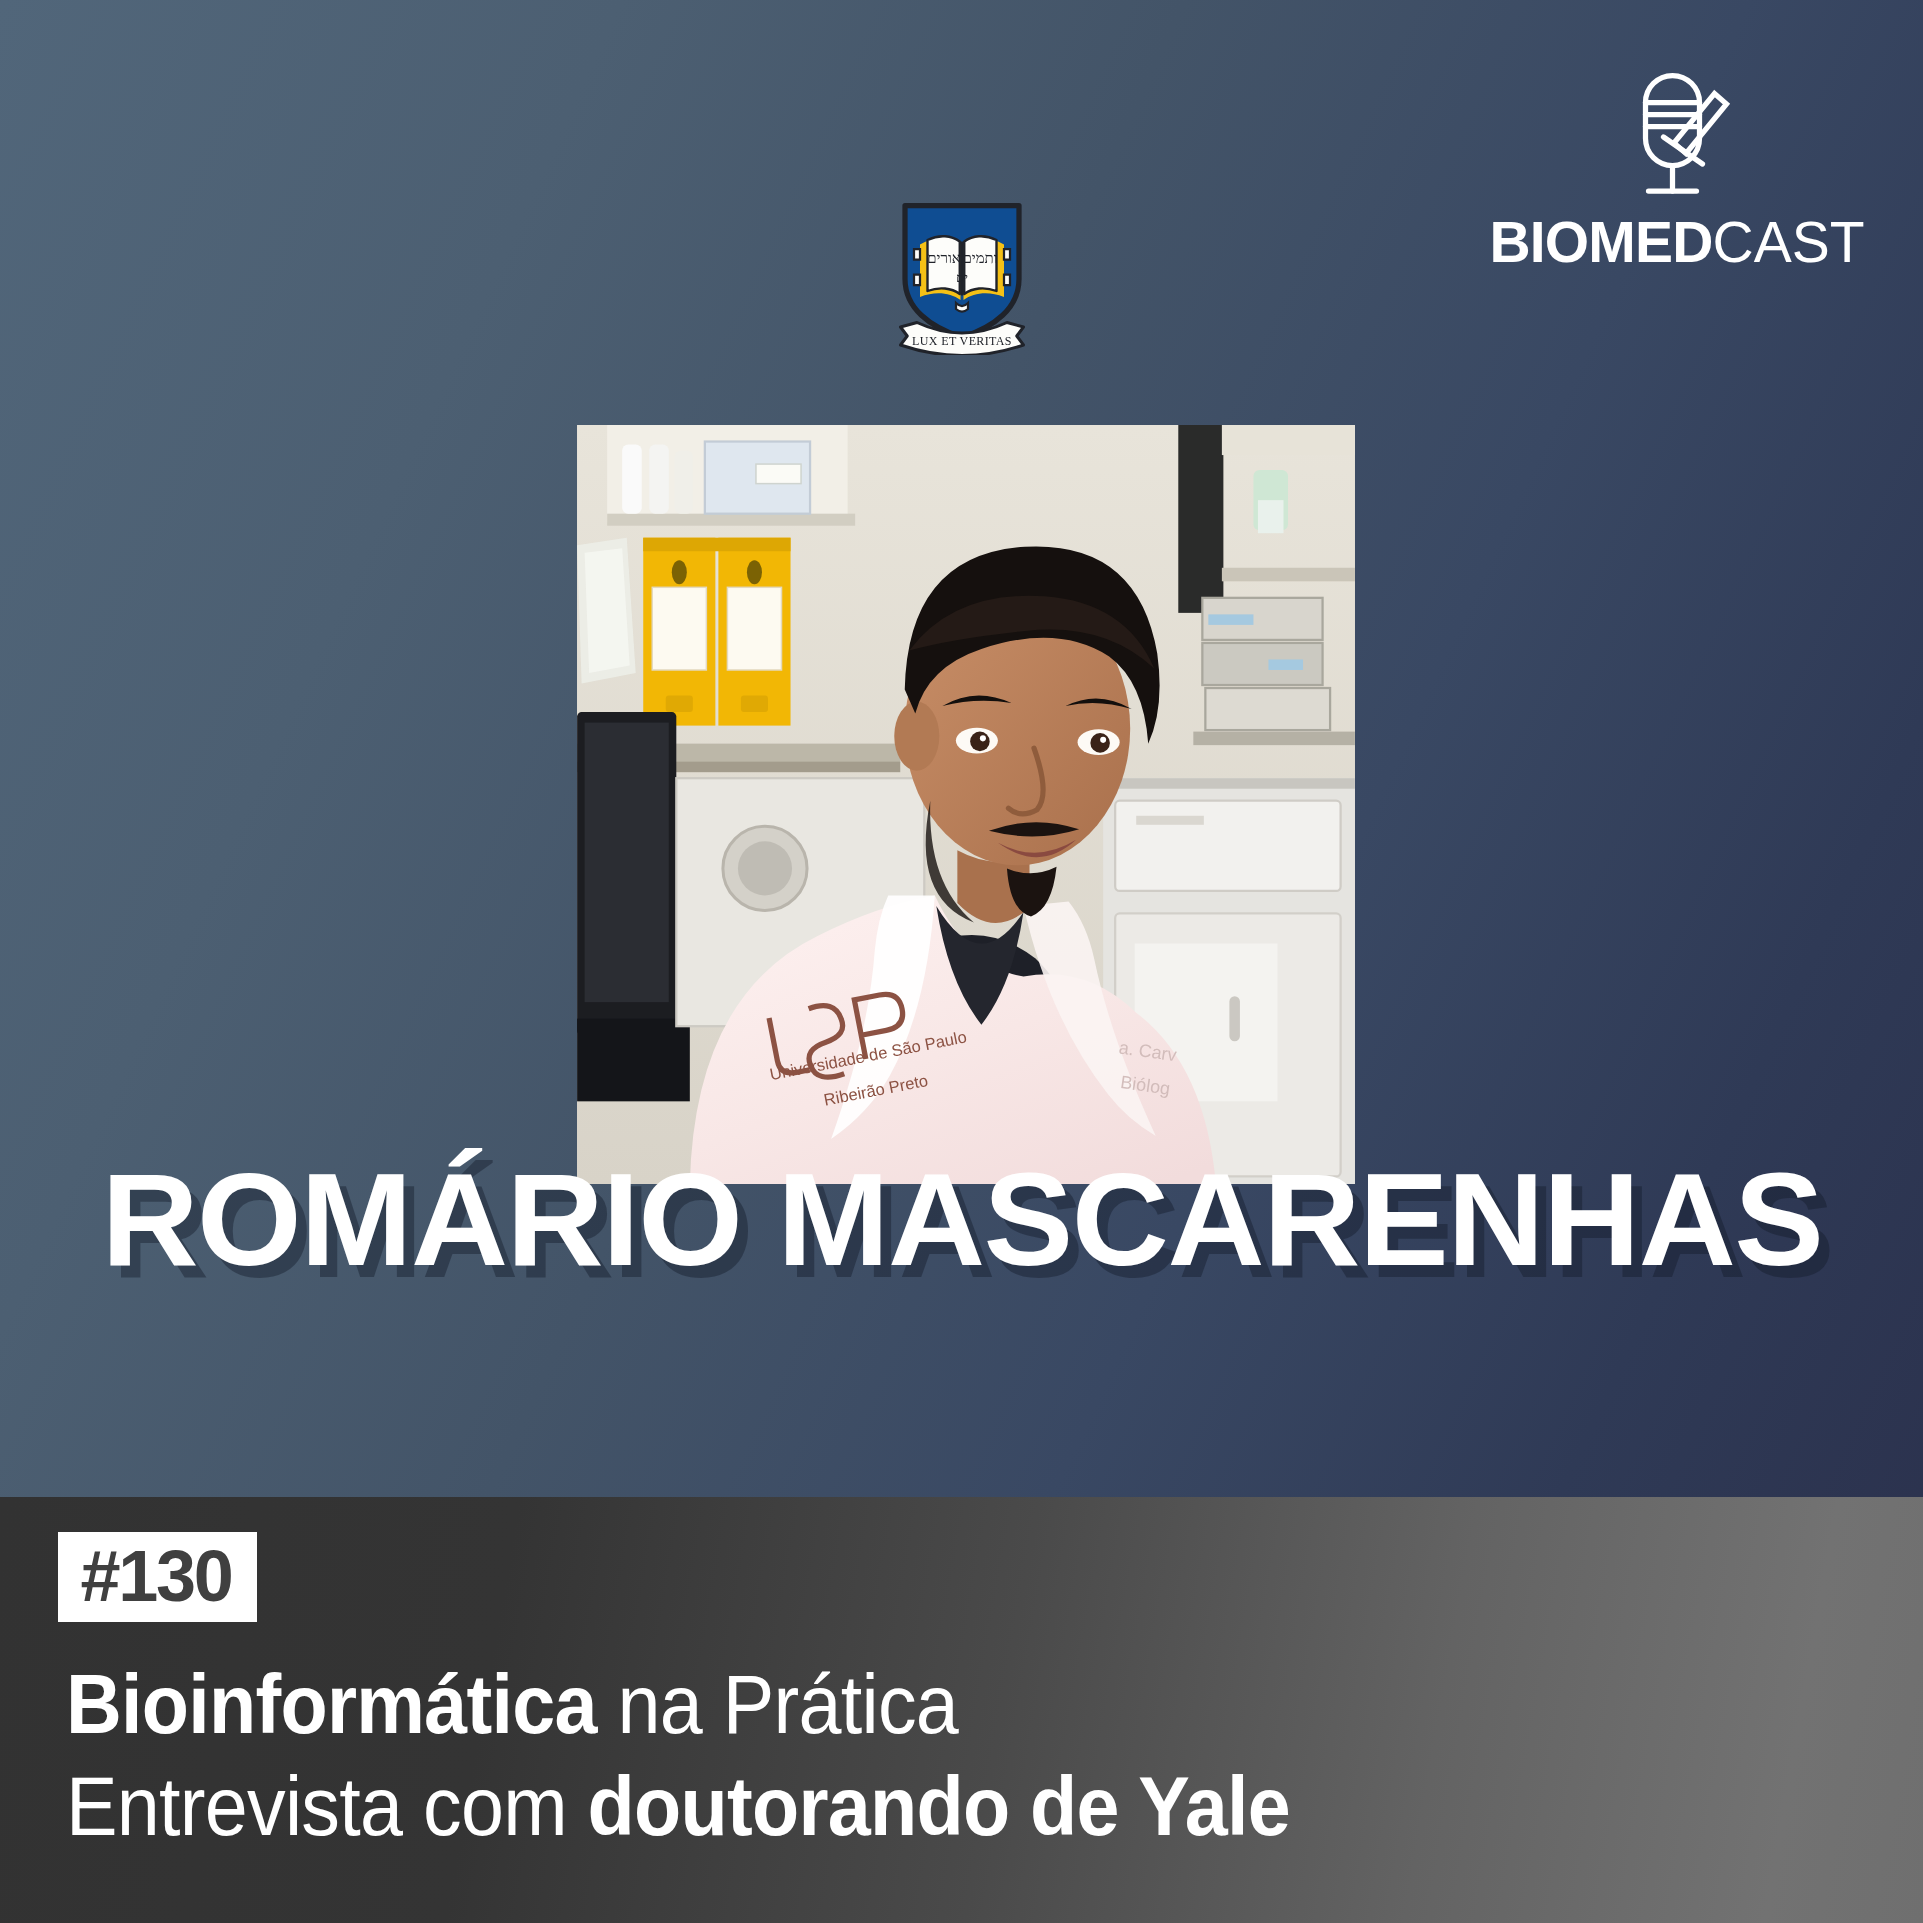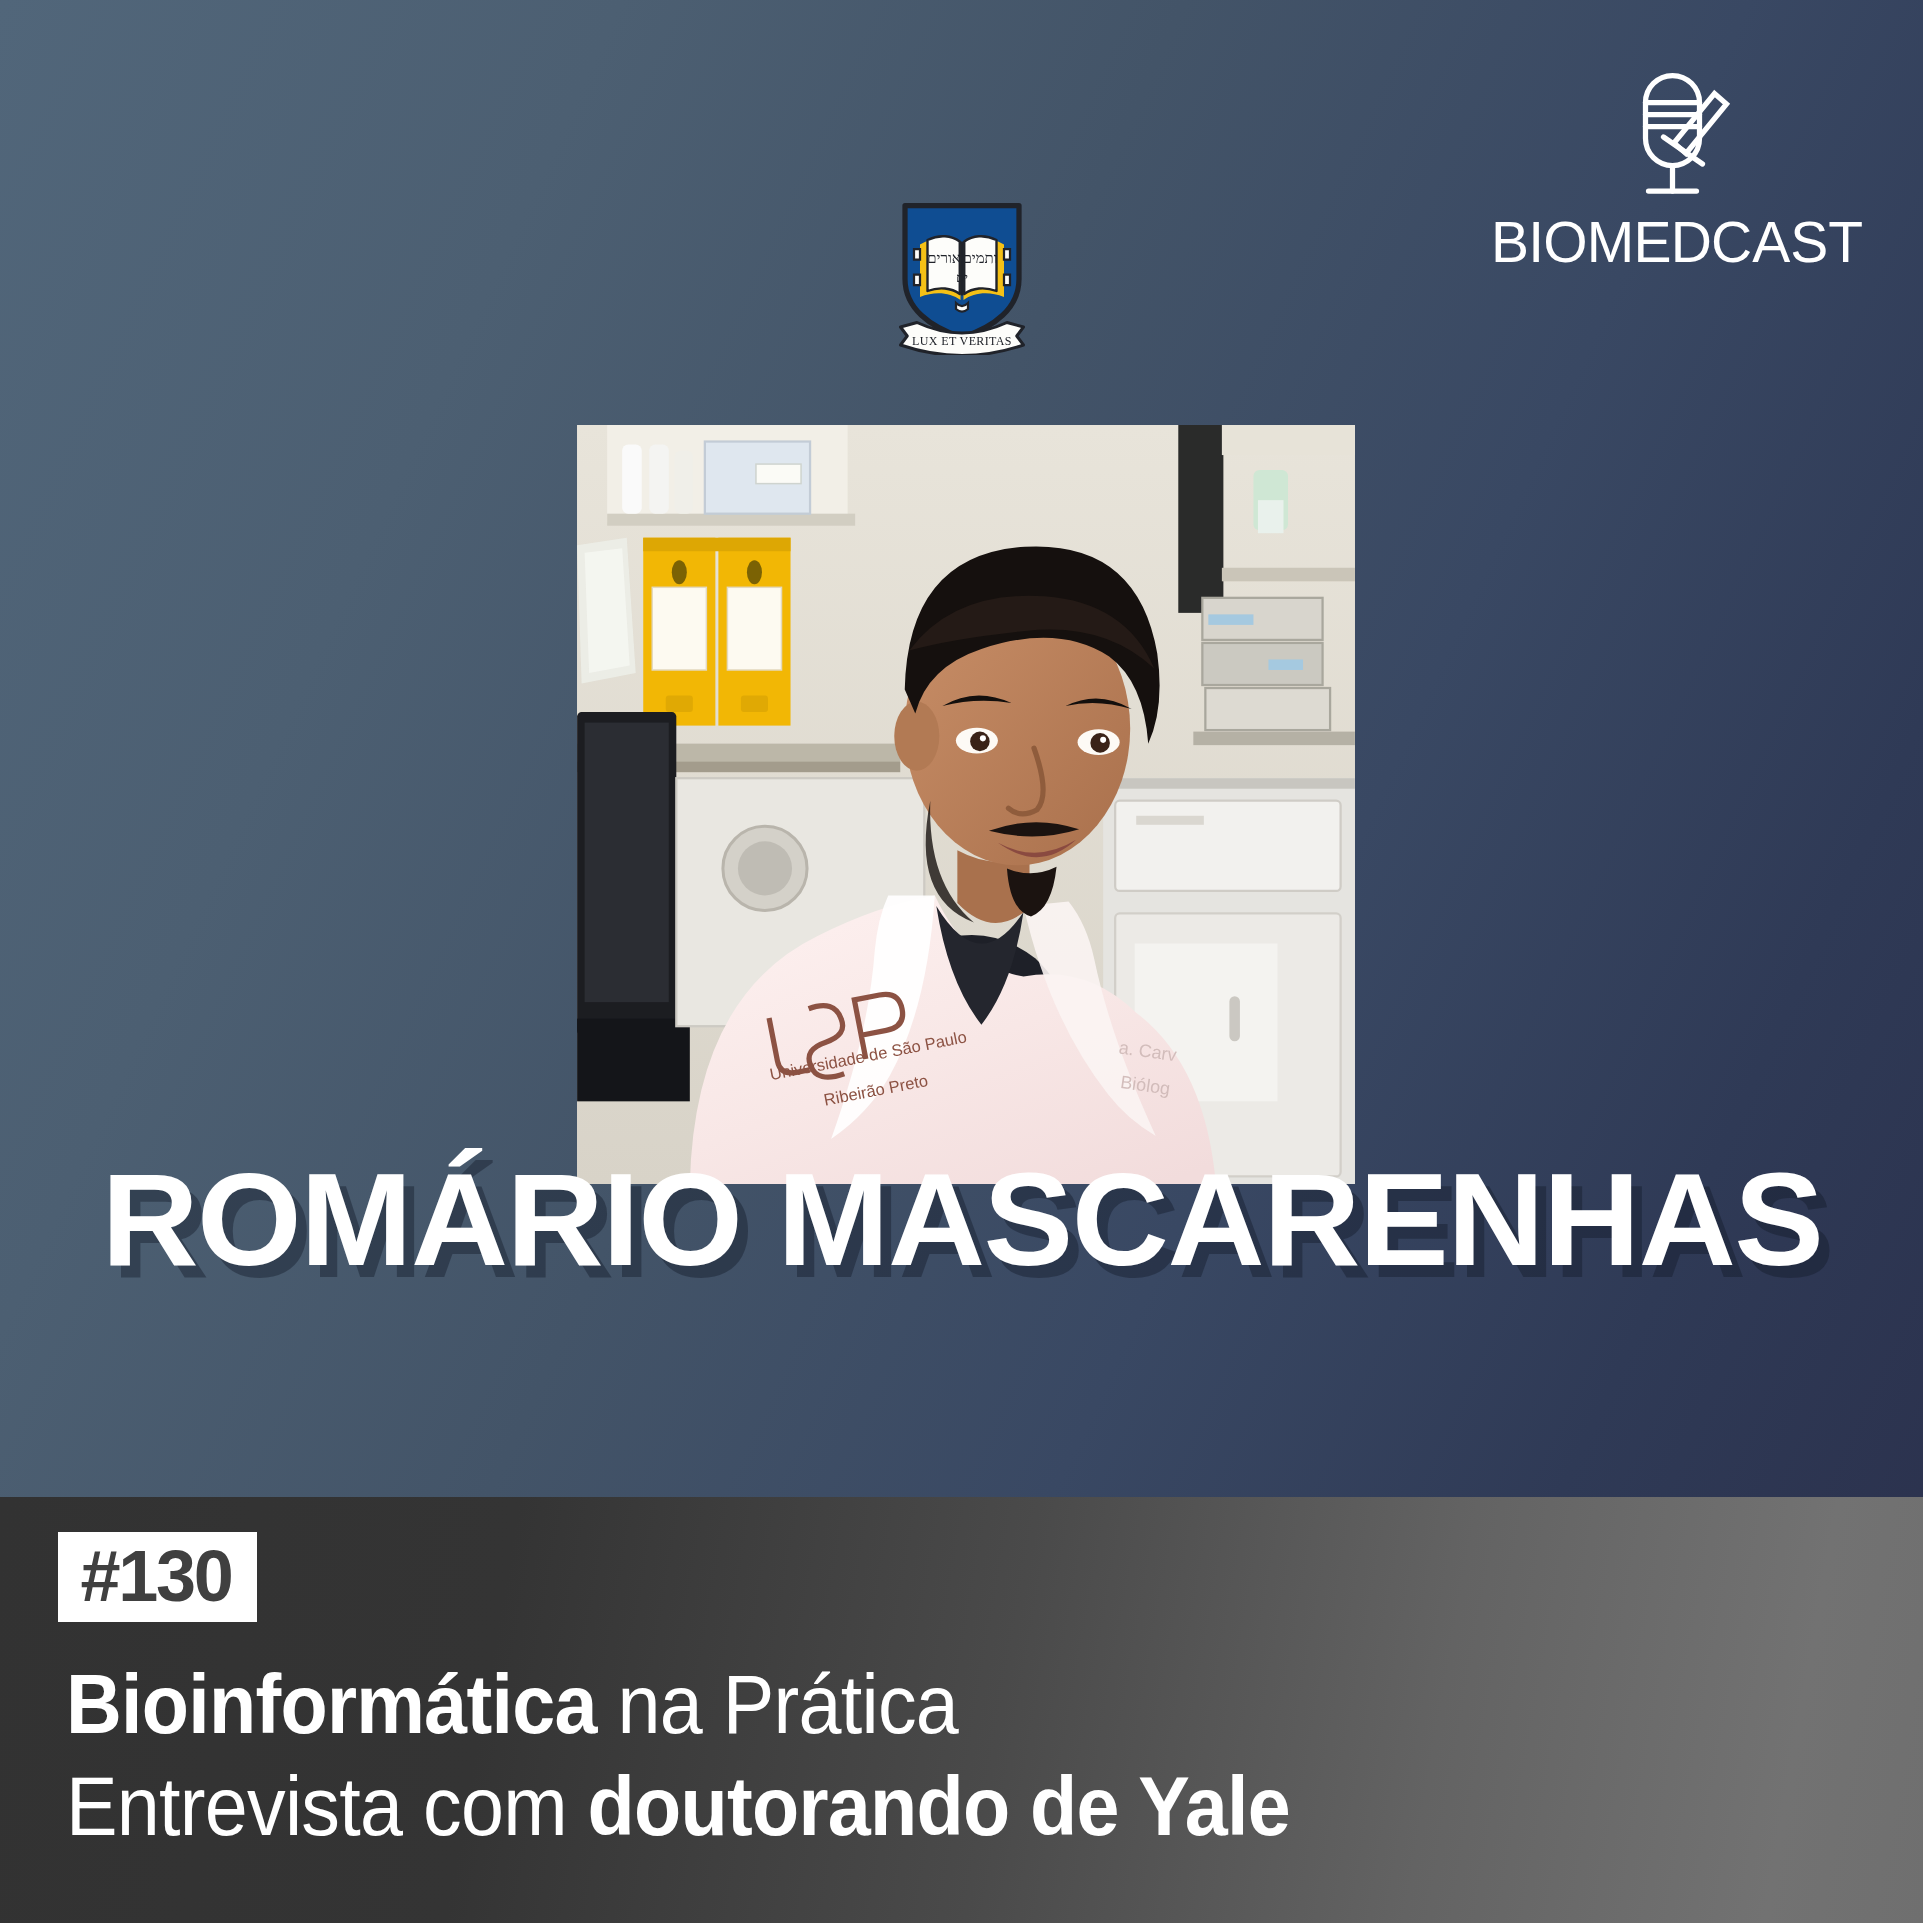--- a/index.html
+++ b/index.html
@@ -13,21 +13,21 @@
   .yale-block{position:absolute;left:50%;top:201px;transform:translateX(-50%);
      display:flex;flex-direction:column;align-items:center;z-index:6;}
   .crest{width:135px;height:154px;position:relative;}
   .yale-univ{color:#ffffff;font-family:"Liberation Serif", serif;font-size:56px;
      letter-spacing:0.8px;margin-top:13.5px;line-height:1;white-space:nowrap;}
   
   .bmc{position:absolute;right:89px;top:59px;width:316px;z-index:7;
      display:flex;flex-direction:column;align-items:center;}
   .bmc-mic{width:150px;height:150px;}
   .bmc-word{margin-top:4.5px;white-space:nowrap;color:#fff;font-size:57px;line-height:1;}
-  .bmc-word .b{font-weight:normal;letter-spacing:-0.8px;}
+  .bmc-word .b{font-weight:bold;letter-spacing:-0.8px;}
   .bmc-word .c{font-weight:300;letter-spacing:0px;}
   
   .photo{position:absolute;left:577px;top:425px;width:778px;height:759px;
      overflow:hidden;z-index:4;background:#cfc9bf;}
   .photo svg{display:block;width:100%;height:100%;}
   
   .guest-name{position:absolute;left:0;width:1924px;top:1154px;text-align:center;
      z-index:8;color:#ffffff;font-weight:bold;font-size:132px;line-height:1;
      letter-spacing:-1.5px;white-space:nowrap;
      transform:scaleX(1.02);

